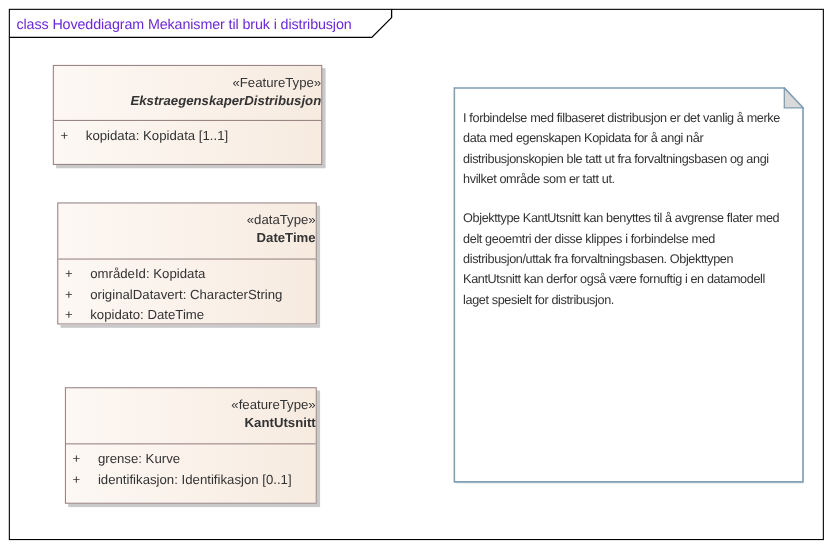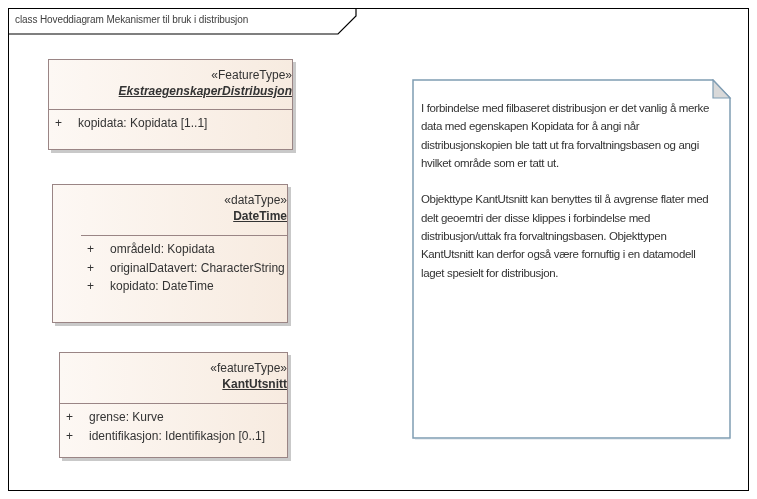--- a/index.html
+++ b/index.html
@@ -2,28 +2,28 @@
 <html><head>
 <meta charset="utf-8">
 <style>
   html, body { margin:0; padding:0; background:#ffffff; }
   body { width:757px; height:499px; position:relative; overflow:hidden;
          font-family:"Liberation Sans", sans-serif; color:#222; }
   .frame { position:absolute; left:8px; top:8px; width:741px; height:483px;
            border:1.5px solid #000; box-sizing:border-box; }
   .frame-tab { position:absolute; left:8px; top:8px; height:26px; }
   .frame-tab svg { position:absolute; left:0; top:0; }
-  .frame-title { position:absolute; left:7px; top:6px; font-size:10px; white-space:nowrap;
-                 color:#404040; letter-spacing:-0.1px; }
+  .frame-title { position:absolute; left:7px; top:6px; font-size:13px; white-space:nowrap;
+                 color:#6d28d9; letter-spacing:-0.1px; }
   .cls { position:absolute; background:linear-gradient(90deg,#fdf8f4 0%,#f7ebe0 100%);
          border:1.5px solid #9a8585; box-sizing:border-box;
          box-shadow:3px 3px 0 #c9c9c9; }
   .cls .head { text-align:right; border-bottom:1.5px solid #9a8585; box-sizing:border-box; }
   .stereo { font-size:12px; color:#333; padding-top:7px; line-height:16px; }
-  .cname { font-size:12px; font-weight:bold; color:#333; line-height:17px;text-decoration:underline; }
+  .cname { font-size:12px; font-weight:bold; color:#333; line-height:17px; }
   .cname.italic { font-style:italic; }
   .attrs { padding:4px 0 0 6px; font-size:12px; color:#333; line-height:18.5px; }
   .attr { display:flex; white-space:nowrap; }
   .attr .vis { width:23px; }
   .note { position:absolute; left:412px; top:79px; width:319px; height:360px; }
   .note svg { position:absolute; left:0; top:0; }
   .note-text { position:absolute; left:9px; top:20px; width:300px; font-size:11.5px;
                line-height:18.3px; color:#333; letter-spacing:-0.35px; }
   .note-para { margin:0 0 18.3px 0; }
 </style>
@@ -44,21 +44,21 @@
     <div class="cname italic">EkstraegenskaperDistribusjon</div>
   </div>
   <div class="attrs">
     <div class="attr">
       <span class="vis">+</span>
       <span>kopidata: Kopidata [1..1]</span>
     </div>
   </div>
 </div>
 
-<div class="cls" style="left:52px; top:184px; width:236px; height:139px;padding-left:28px;">
+<div class="cls" style="left:52px; top:184px; width:236px; height:111px;">
   <div class="head" style="height:51px;">
     <div class="stereo">«dataType»</div>
     <div class="cname">DateTime</div>
   </div>
   <div class="attrs">
     <div class="attr">
       <span class="vis">+</span>
       <span>områdeId: Kopidata</span>
     </div>
     <div class="attr">

